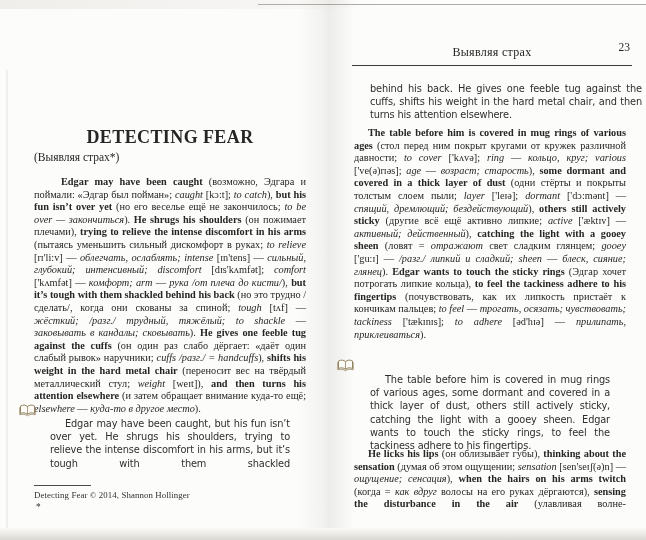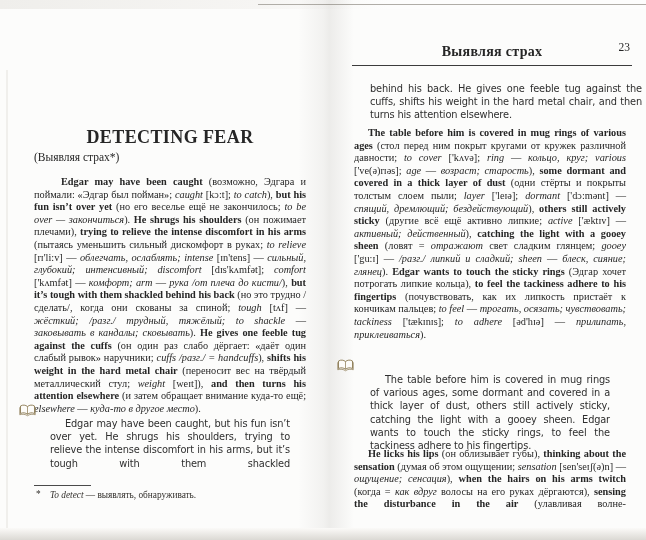--- a/index.html
+++ b/index.html
@@ -30,21 +30,21 @@
   #lp-subtitle{left:34px;top:151px;width:272px;text-align:left;font-size:11.5px;}
   #lp-annot{left:34px;top:176px;width:272px;font-family:Liberation Serif, serif;}
   #lp-retell{left:34px;top:401px;width:272px;}
   #lp-retell .book-icon{left:-15px;top:2px;}
   #lp-foot{left:34px;top:485px;width:272px;}
   .fn-rule{width:57px;height:1px;background:#4a4a4a;margin-bottom:4px;}
   .fn-copy{font-size:8.8px;letter-spacing:.1px;color:#33302c;}
   .fn-note{position:relative;margin-top:3px;padding-left:16px;font-size:9.3px;color:#33302c;}
   .fn-star{position:absolute;left:2px;top:-1px;}
   #rp-head{left:352px;top:42px;width:280px;text-align:center;border-bottom:1px solid #3c3c3c;padding-bottom:5px;}
-  .rh-title{font-size:14px;font-weight:bold;letter-spacing:.3px;}
+  .rh-title{font-size:12px;font-weight:normal;letter-spacing:.3px;}
   .rh-num{position:absolute;right:2px;top:-1px;font-size:11.5px;}
   #rp-cont{left:354px;top:66px;width:272px;}
   #rp-annot1{left:354px;top:127px;width:272px;}
   #rp-retell{left:354px;top:357px;width:272px;}
   #rp-retell .book-icon{left:-17px;top:1px;}
   #rp-annot2{left:354px;top:448px;width:272px;}
   .retell.ind{text-indent:15px;}
 </style>
 </head>
 <body>
@@ -68,23 +68,23 @@
           <path d="M3 4 C8 1 13 2 17 5 C21 2 26 1 31 4 L31 19 C26 16.5 21 17.5 17 20.5 C13 17.5 8 16.5 3 19 Z" fill="#fdfcf9" stroke="#94845f" stroke-width="2"></path>
           <path d="M17 5 L17 20.5" stroke="#94845f" stroke-width="1.6" fill="none"></path>
           <path d="M1.5 6.5 L1.5 21.5 C7 19.5 13 20.5 17 23.5 C21 20.5 27 19.5 32.5 21.5 L32.5 6.5" fill="none" stroke="#94845f" stroke-width="1.6"></path>
         </svg>
       </span>
       <p class="retell ind cut">Edgar may have been caught, but his fun isn’t over yet. He shrugs his shoulders, trying to relieve the intense discomfort in his arms, but it’s tough with them shackled</p>
     </div>
 
     <div class="abs" id="lp-foot">
       <div class="fn-rule"></div>
+      <div class="fn-copy">Detecting Fear © 2014, Shannon Hollinger</div>
       <div class="fn-note">
         <span class="fn-star">*</span>
-        <span><i>To detect</i> — выявлять, обнаруживать.</span>
       </div>
     </div>
   </div>
 
   <div>
     <div class="abs" id="rp-head">
       <span class="rh-title">Выявляя страх</span>
       <span class="rh-num">23</span>
     </div>
 

